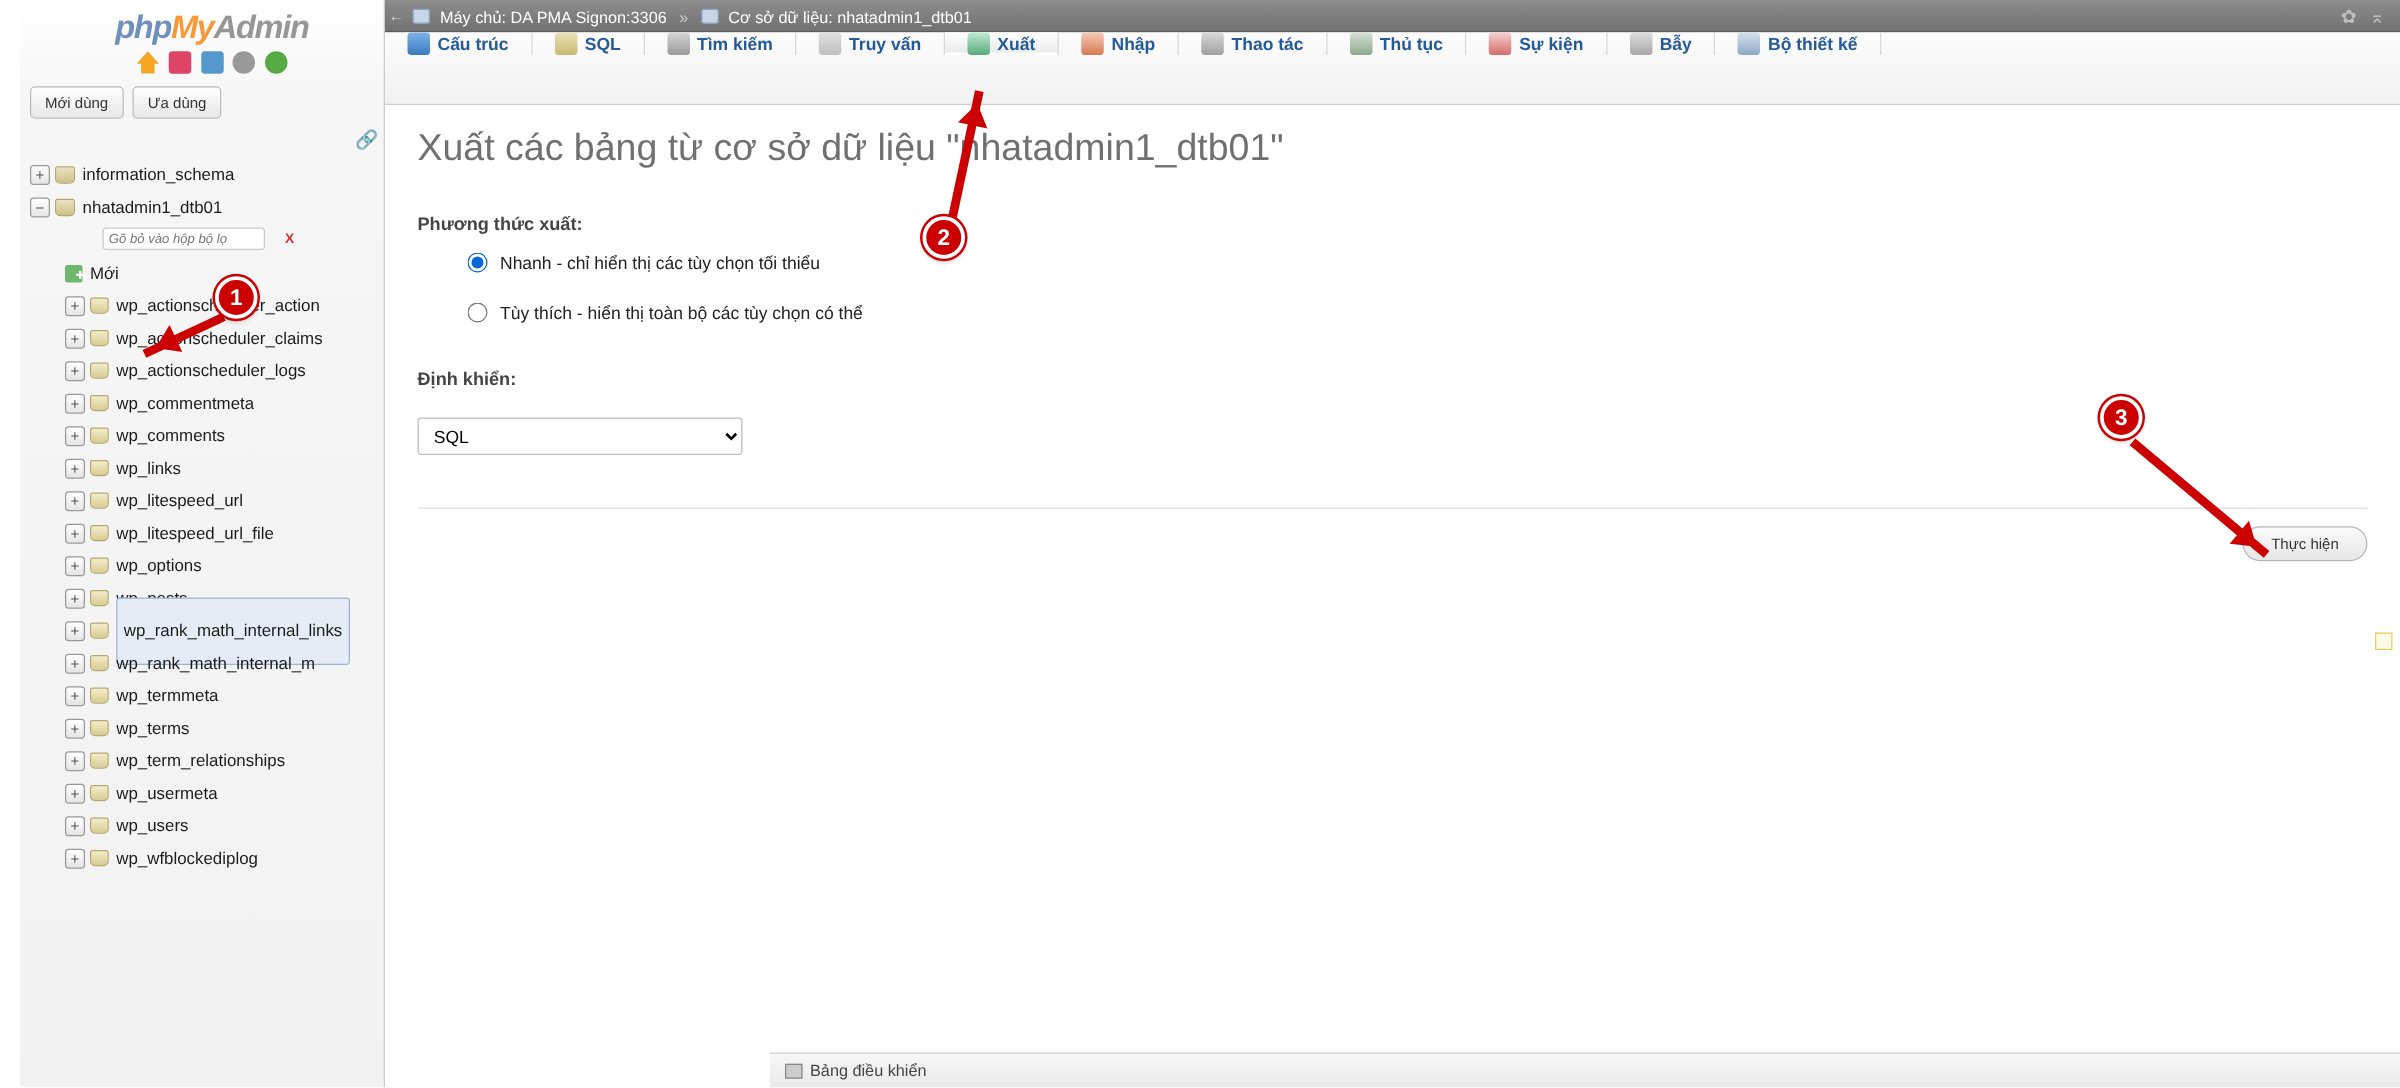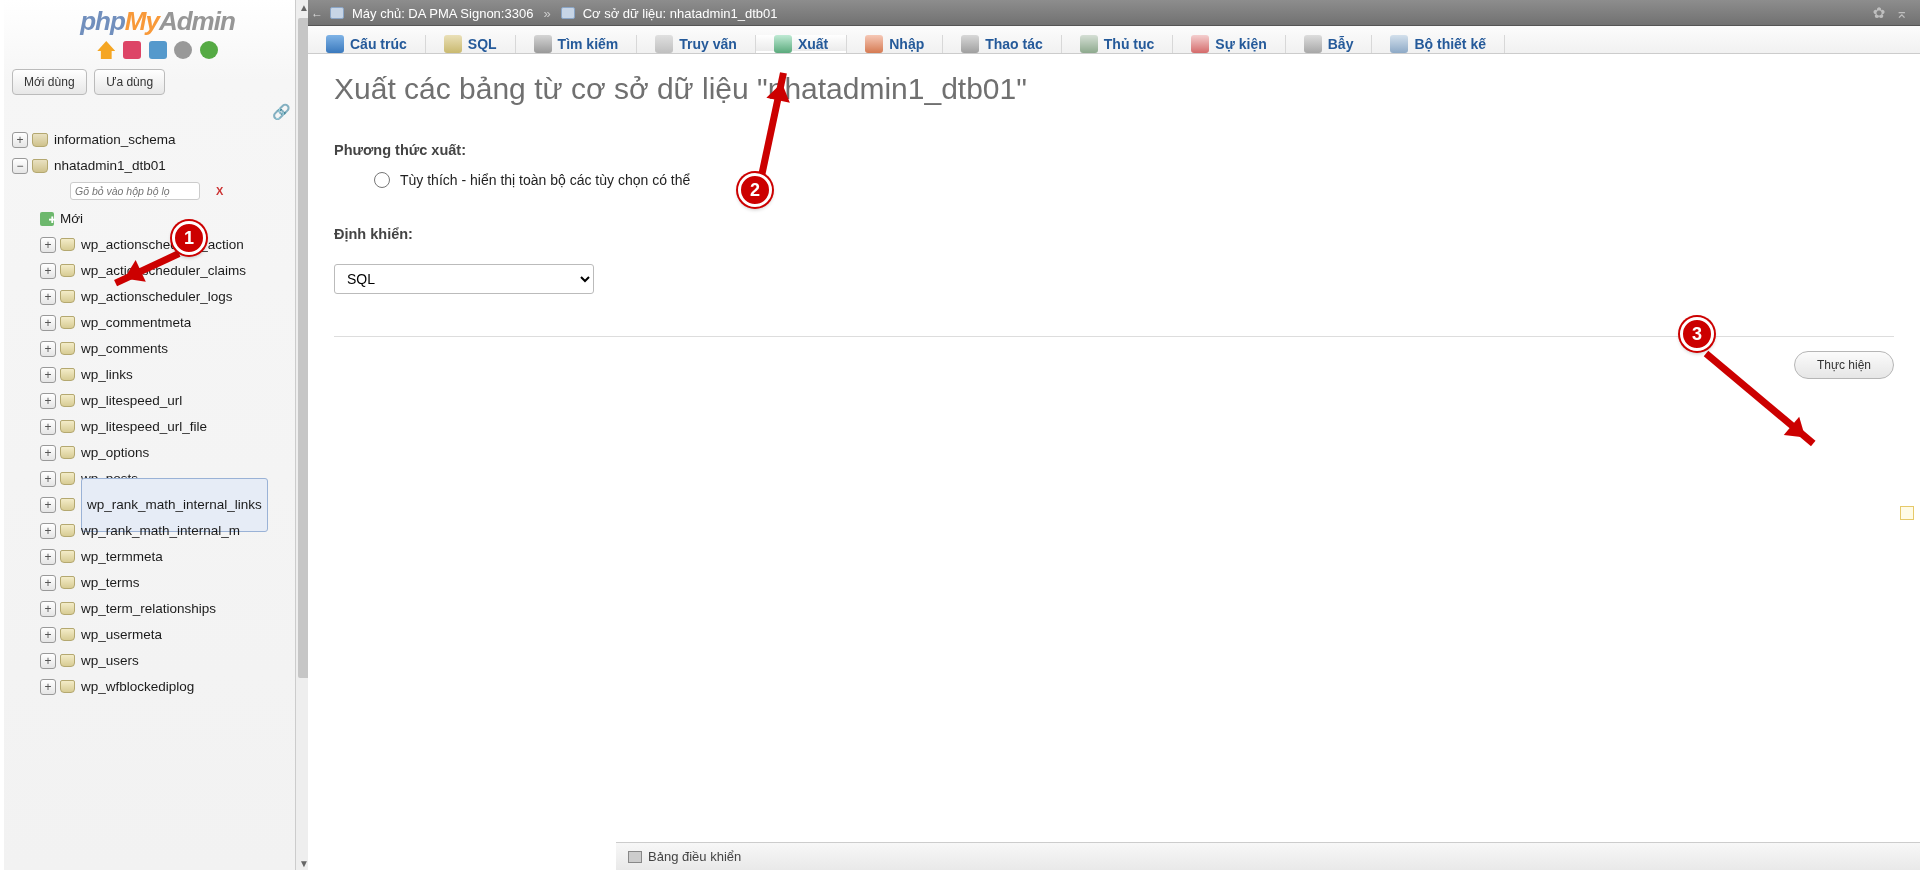--- a/index.html
+++ b/index.html
@@ -10,21 +10,21 @@
     background: #fff;
     width: 1920px;
     height: 870px;
     overflow: hidden;
     position: relative;
   }
 
   
   .sidebar {
     position: absolute;
-    left: 4px; top: 0;
+    left: 16px; top: 0;
     width: 308px; height: 870px;
     background: linear-gradient(to bottom, #fff, #f6f6f6 80px, #f2f2f2);
     border-right: 1px solid #bbb;
     overflow: hidden;
   }
   .logo-wrap {
     text-align: center;
     padding: 6px 0 2px;
   }
   .logo-wrap .logo {
@@ -196,22 +196,22 @@
   
   .main {
     position:absolute;
     left:308px; top:26px; right:0; bottom:0;
     background:#fff;
   }
   .tabs {
     display:flex;
     border-bottom:1px solid #ccc;
     background:linear-gradient(#fcfcfc,#f1f1f1);
-    height:28px;
-    align-items:flex-end;
+    height:58px;
+    align-items:flex-start;
   }
   .tab {
     display:flex;
     align-items:center;
     gap:6px;
     padding:0 18px;
     border-right:1px solid #d8d8d8;
     color:#255a9a;
     font-weight:700;
     cursor:pointer;
@@ -559,20 +559,24 @@
         <span class="ti ti-design"></span>
         <span>Bộ thiết kế</span>
       </div>
     </div>
 
   <div class="page">
     <h2 class="page-title">Xuất các bảng từ cơ sở dữ liệu "nhatadmin1_dtb01"</h2>
 
     <div class="fs-title">Phương thức xuất:</div>
 
+    <label class="radio-row">
+      <input type="radio" name="method" checked="" style="">
+      <span>Nhanh - chỉ hiển thị các tùy chọn tối thiểu</span>
+    </label>
 
     <label class="radio-row" style="margin-bottom:38px;">
       <input type="radio" name="method" style="">
       <span>Tùy thích - hiển thị toàn bộ các tùy chọn có thể</span>
     </label>
 
     <div class="fs-title">Định khiển:</div>
     <select class="format-select">
       <option>SQL</option>
     </select>

